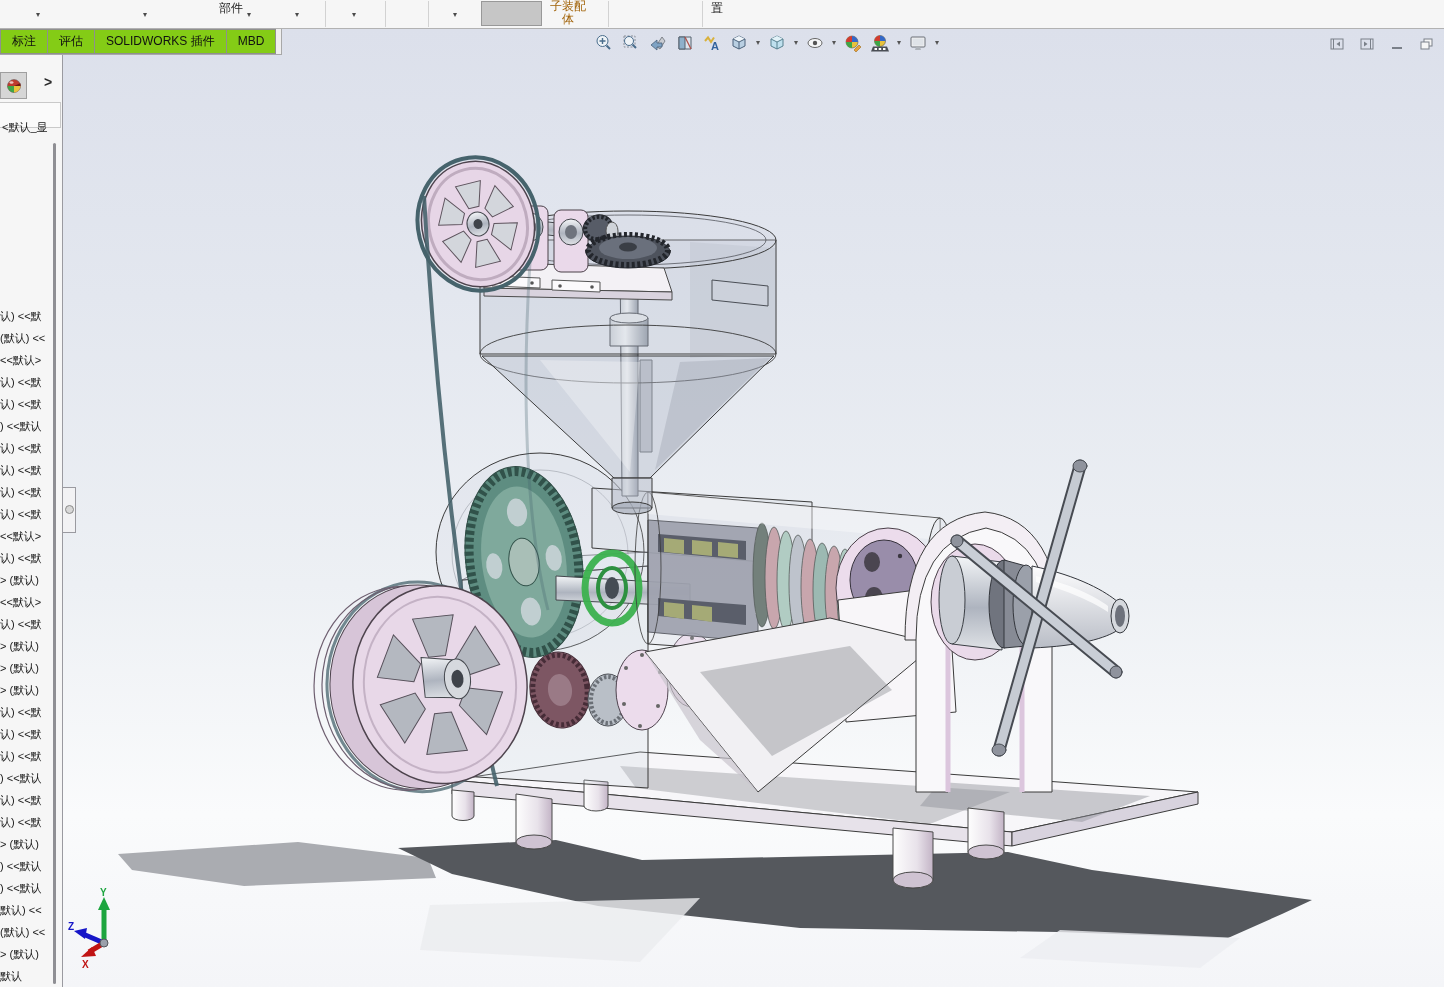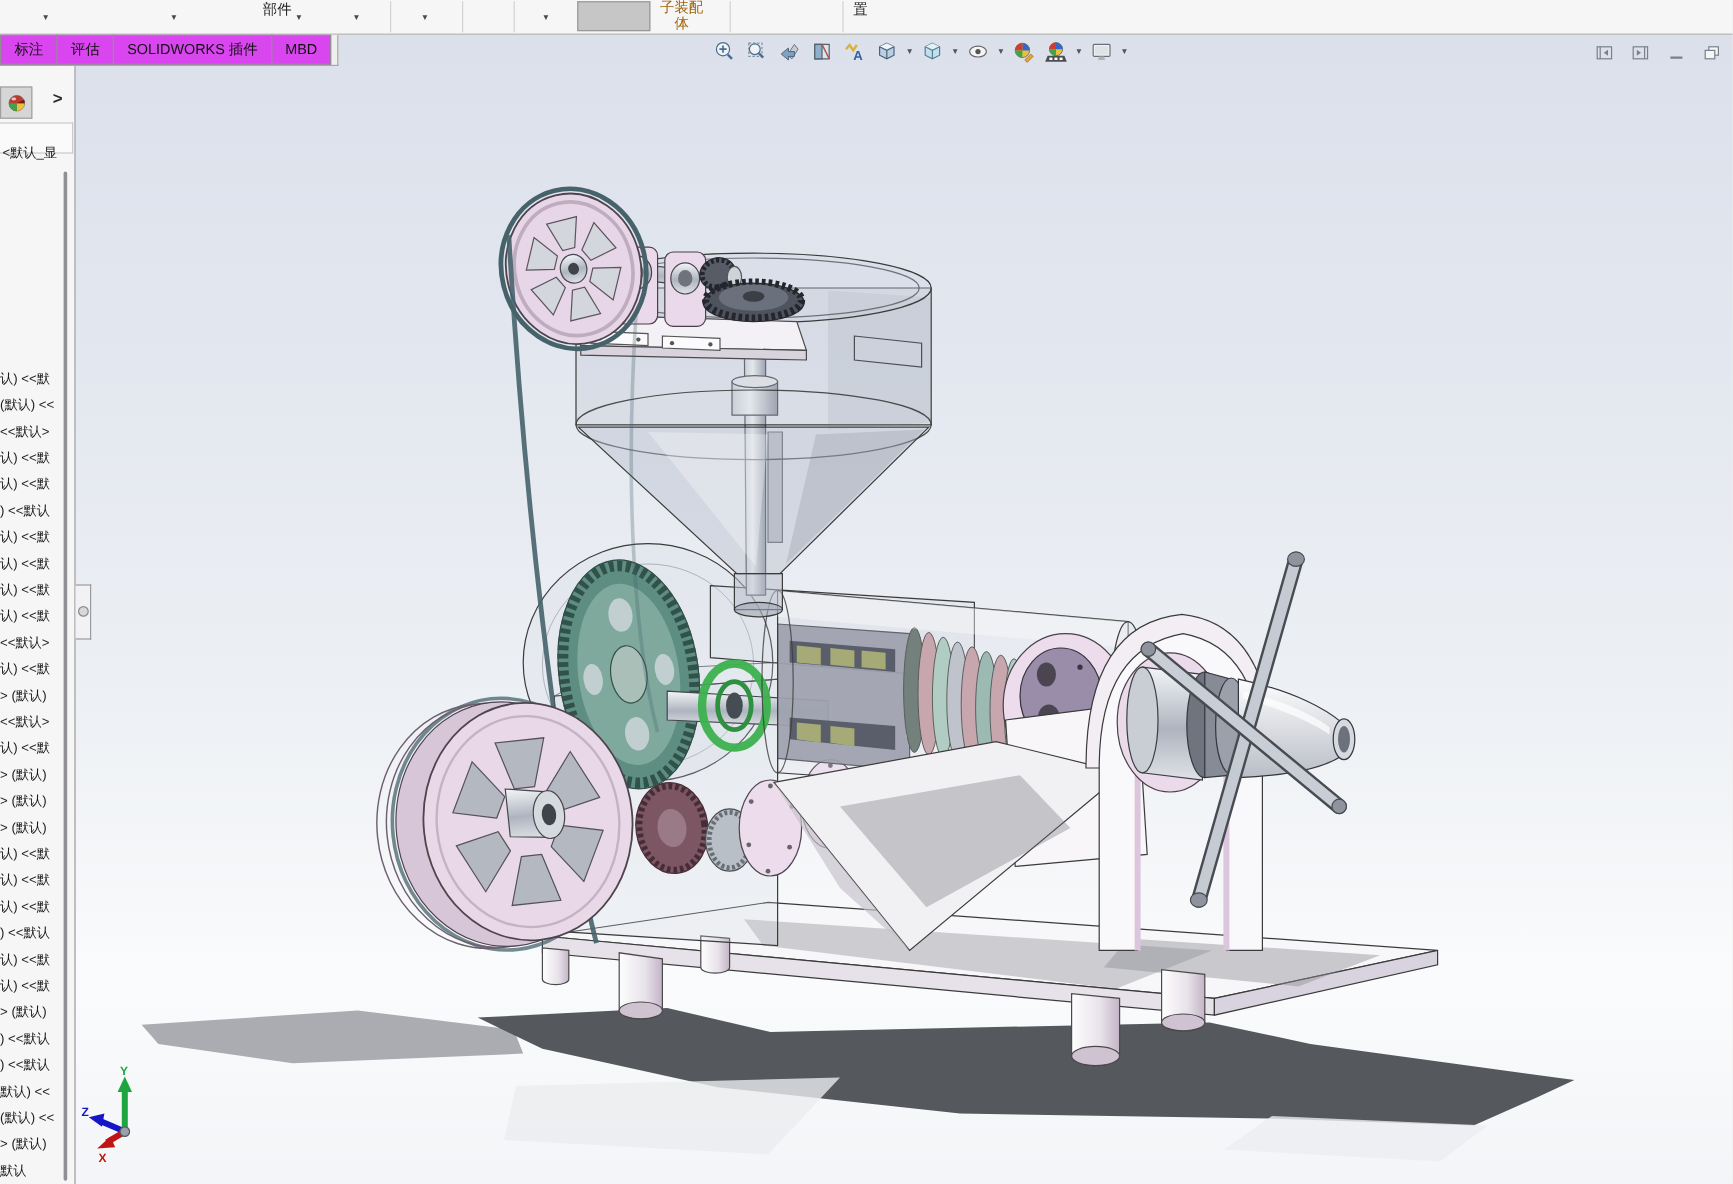--- a/index.html
+++ b/index.html
@@ -14,21 +14,21 @@
   .cmlabel{position:absolute;font-size:12px;color:#1d1d1d;white-space:nowrap;margin-left:40px;}
   .pressedbtn{position:absolute;left:481px;top:1px;width:61px;height:25px;
               background:#c6c6c6;border:1px solid #989898;box-sizing:border-box;}
   .sublabel{position:absolute;left:546px;top:0;width:44px;text-align:center;
             font-size:12px;line-height:13px;color:#a16207;word-break:break-all;}
 
   
   .tabstrip{position:absolute;left:0;top:29px;height:26px;width:282px;background:#efefef;
             border-right:1px solid #a8a8a8;border-bottom:1px solid #a8a8a8;
             display:flex;align-items:stretch;padding-left:1px;box-sizing:border-box;z-index:30;}
-  .cmtab{background:#d946ef;border:1px solid #8f8f8f;margin-left:-1px;padding:0 11px;
+  .cmtab{background:#84cc16;border:1px solid #8f8f8f;margin-left:-1px;padding:0 11px;
          font-size:12px;line-height:23px;color:#111;white-space:nowrap;}
 
   
   .viewport{position:absolute;left:63px;top:28px;right:0;bottom:0;
             background:linear-gradient(180deg,#dce0eb 0%,#e3e7ef 28%,#edf0f4 58%,#fafbfc 82%,#f4f5f8 100%);}
   .machine-svg{position:absolute;left:0;top:0;width:1381px;height:959px;display:block;}
 
   
   .hud{position:absolute;left:530px;top:4px;display:flex;align-items:center;gap:5px;z-index:20;}
   .hicon{width:22px;height:22px;display:flex;align-items:center;justify-content:center;}

